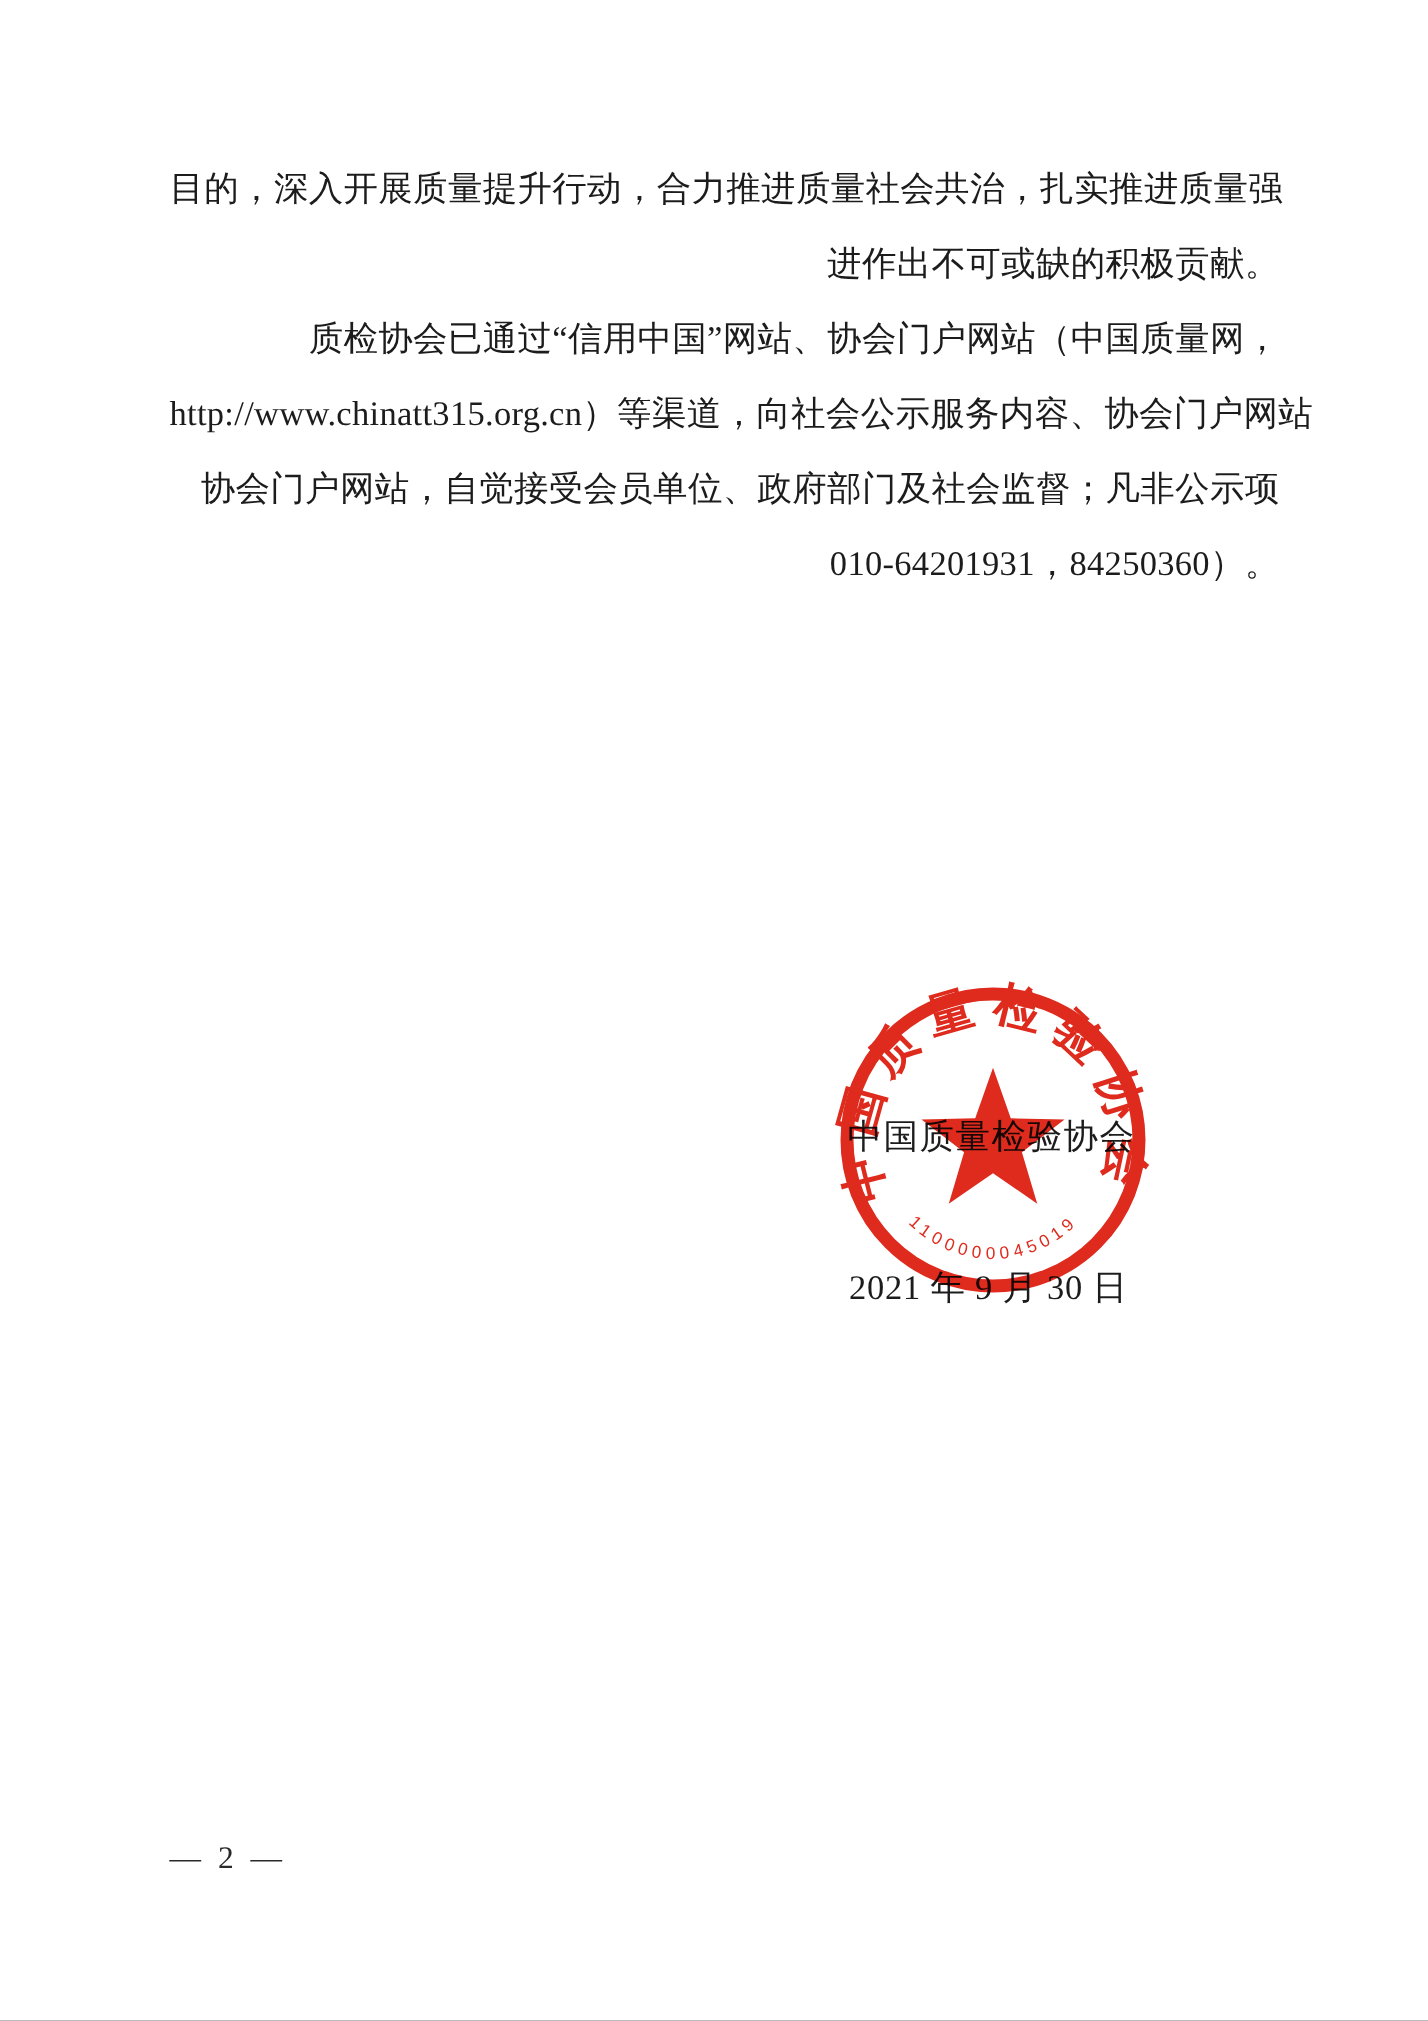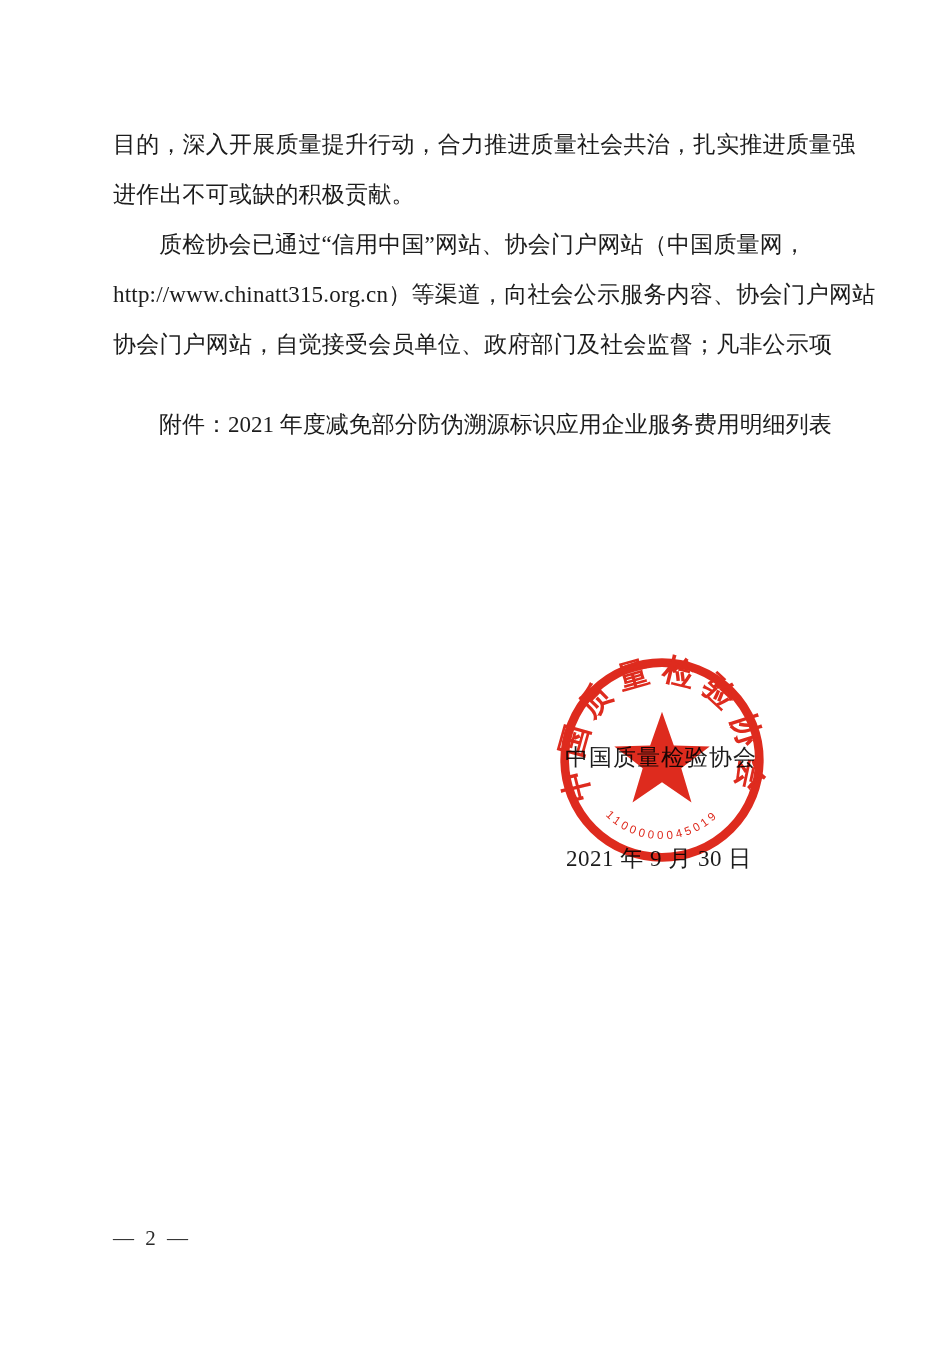--- a/index.html
+++ b/index.html
@@ -9,22 +9,23 @@
     height: 1347px;
     margin: 0 auto;
     background: #ffffff;
     overflow: hidden;
     font-family: "Liberation Serif", "DejaVu Serif", serif;
     color: #1c1c1c;
   }
   .body-text {
     position: absolute;
     left: 113px;
-    top: 120px;
+    top: 101px;
     width: 740px;
+    text-align: right;
   }
   .line {
     height: 50px;
     line-height: 50px;
     font-size: 23px;
     white-space: nowrap;
     letter-spacing: 0.2px;
   }
   .indent2 { text-indent: 46px; font-family: Liberation Serif, serif; }
   .attachment {
@@ -77,21 +78,21 @@
 <body>
 
 <div class="page">
 
   <div class="body-text">
     <div class="line">目的，深入开展质量提升行动，合力推进质量社会共治，扎实推进质量强</div>
     <div class="line">进作出不可或缺的积极贡献。</div>
     <div class="line indent2">质检协会已通过“信用中国”网站、协会门户网站（中国质量网，</div>
     <div class="line">http://www.chinatt315.org.cn）等渠道，向社会公示服务内容、协会门户网站</div>
     <div class="line">协会门户网站，自觉接受会员单位、政府部门及社会监督；凡非公示项</div>
-    <div class="attachment">附件：2021 年度减免部分防伪溯源标识应用企业服务费用明细列表</div>
+    <div class="line">010-64201931，84250360）。</div>
   </div>
 
   <div class="signature-org">中国质量检验协会</div>
   <div class="signature-date">2021 年 9 月 30 日</div>
 
   <svg class="seal" viewBox="0 0 220 220" xmlns="http://www.w3.org/2000/svg">
     <circle cx="110" cy="110" r="101" fill="none" stroke="#de2b1e" stroke-width="9"></circle>
     <polygon fill="#de2b1e" points="110,60 122.3,95 159.5,95.9 130,118.5 140.6,154.1 110,133 79.4,154.1 90,118.5 60.5,95.9 97.7,95"></polygon>
     <defs>
       <path id="sealTopArc" d="M 40,153 A 82,82 0 1 1 180,153" fill="none"></path>

